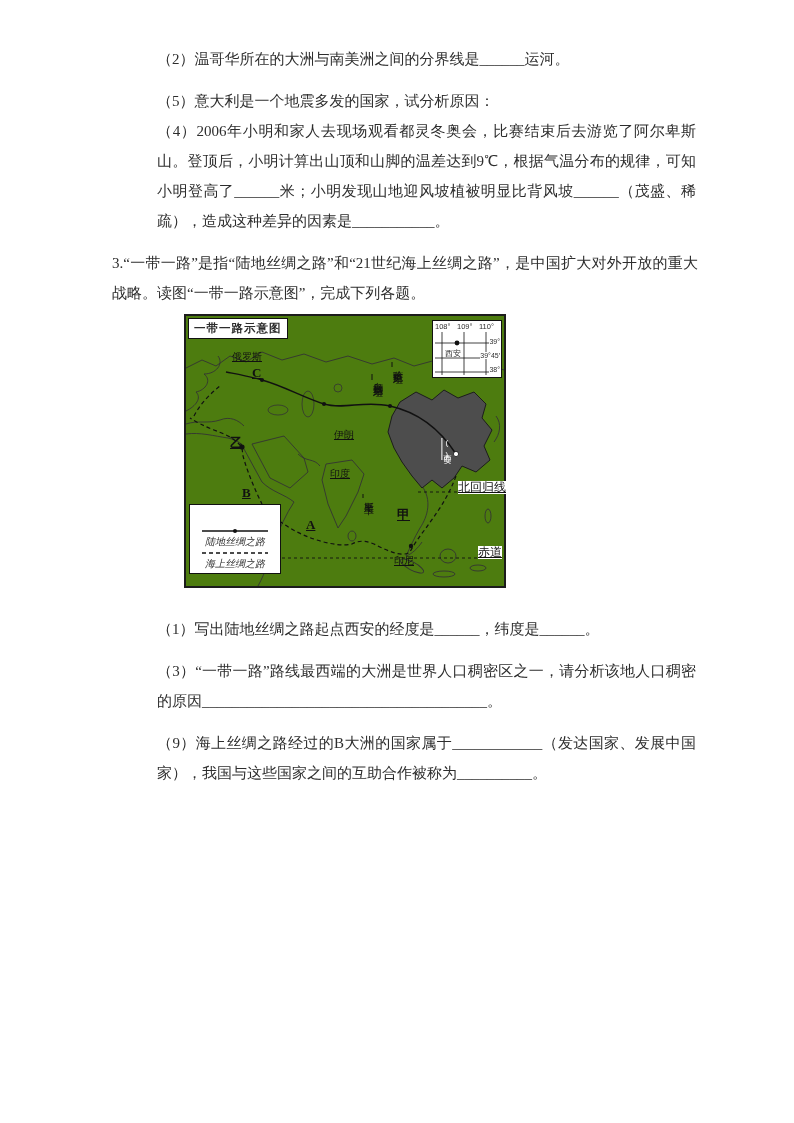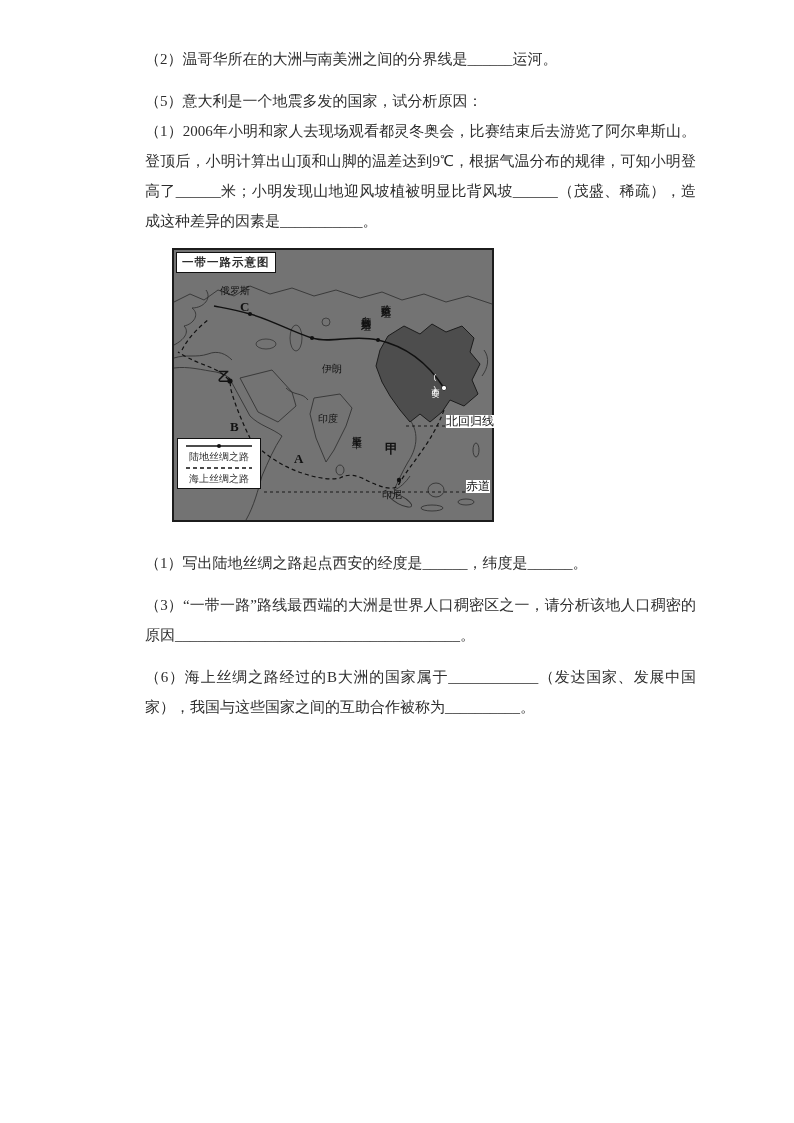--- a/index.html
+++ b/index.html
@@ -1,52 +1,52 @@
 <!DOCTYPE html>
 <html><head>
 <meta charset="utf-8">
 <style>
   * { box-sizing: border-box; }
   html,body { margin:0; padding:0; background:#ffffff; }
   .page {
     position:relative; width:794px; height:1123px; background:#fff;
     font-family:"Liberation Serif", serif; color:#2d2d2d; overflow:hidden;
   }
-  .content { padding-top:44px; }
+  .content { padding-top:44px;margin-left:12px; }
   p.q {
     margin:0 98px 12px 145px; font-size:15px; line-height:30px;
     text-align:justify; word-break:break-all;
   }
   p.q.nogap { margin-bottom:0; }
   p.stem {
     margin:2px 96px 6px 100px; font-size:15px; line-height:30px;
     text-align:justify; word-break:break-all;
   }
 
   
   .map-box {
     position:relative; width:322px; height:274px; margin:4px 0 26px 172px;
-    border:2px solid #1c1c1c; background:#737373;
+    border:2px solid #1c1c1c; background:#4d7c0f;
   }
   .map-box svg.base { position:absolute; left:0; top:0; }
   .map-label {
     position:absolute; font-size:10px; line-height:1.05; color:#111;
-    white-space:nowrap; font-family:"Liberation Sans", sans-serif;
+    white-space:nowrap; font-family:"Liberation Sans", sans-serif;text-decoration:underline;
   }
   .map-label.v { writing-mode:vertical-rl; text-orientation:upright; letter-spacing:1px; }
   .map-label.big { font-size:13px; font-weight:bold; font-family:"Liberation Serif", serif; }
   .map-label.small { font-size:12px; }
   .map-title {
     position:absolute; left:2px; top:2px; border:1.5px solid #111; background:#fff;
     padding:2px 5px; font-size:11.5px; font-weight:bold; letter-spacing:1px;
     font-family:"Liberation Sans", sans-serif;
   }
   .legend {
-    position:absolute; left:3px; top:188px; width:84px; border:1.5px solid #111;
-    background:#fff; padding:2px 3px 3px;
+    position:absolute; left:3px; top:188px; width:92px; border:1.5px solid #111;
+    background:#fff; padding:21px 3px 3px;font-style:italic;
   }
   .legend .sample { display:block; margin:1px auto 0; }
   .legend .lg-label {
     display:block; text-align:center; font-size:10px; line-height:1.3;
     font-family:"Liberation Sans", sans-serif;
   }
   .inset {
     position:absolute; right:2px; top:4px; width:70px; height:58px;
     border:1.5px solid #111; background:#fff;
     font-family:"Liberation Sans", sans-serif;
@@ -56,22 +56,23 @@
   .ins-city { position:absolute; left:12px; top:27px; font-size:8px; }
 </style>
 </head>
 <body>
 
 <div class="page">
   <div class="content">
 
     <p class="q">（2）温哥华所在的大洲与南美洲之间的分界线是______运河。</p>
     <p class="q nogap">（5）意大利是一个地震多发的国家，试分析原因：</p>
-    <p class="q">（1）2006年小明和家人去现场观看都灵冬奥会，比赛结束后去游览了阿尔卑斯山。登顶后，小明计算出山顶和山脚的温差达到9℃，根据气温分布的规律，可知小明登高了______米；小明发现山地迎风坡植被明显比背风坡______（茂盛、稀疏），造成这种差异的因素是___________。</p>
+    <p class="q">（4）2006年小明和家人去现场观看都灵冬奥会，比赛结束后去游览了阿尔卑斯山。登顶后，小明计算出山顶和山脚的温差达到9℃，根据气温分布的规律，可知小明登高了______米；小明发现山地迎风坡植被明显比背风坡______（茂盛、稀疏），造成这种差异的因素是___________。</p>
 
+    <p class="stem">3.“一带一路”是指“陆地丝绸之路”和“21世纪海上丝绸之路”，是中国扩大对外开放的重大战略。读图“一带一路示意图”，完成下列各题。</p>
 
     <div class="map-box">
       <svg class="base" width="318" height="270" viewBox="0 0 318 270">
 
         <path d="M0,52 L16,44 L30,50 L44,40 L60,46 L76,36 L96,44 L118,38 L140,46 L162,40 L186,48 L208,42 L228,50 L250,44 L272,52 L294,46 L318,54" fill="none" stroke="#333" stroke-width="0.9"></path>
 
         <path d="M0,95 C10,90 16,82 10,76 C20,74 26,64 18,58 C30,58 38,48 32,40 M0,108 C12,104 22,108 34,104 C44,100 52,104 58,110" fill="none" stroke="#333" stroke-width="0.9"></path>
 
         <path d="M0,118 C14,116 28,120 42,122 C50,124 56,127 57,131" fill="none" stroke="#333" stroke-width="0.9"></path>
 
@@ -121,21 +122,21 @@
 
       <div class="map-title">一带一路示意图</div>
 
       <div class="map-label" style="left:46px;top:36px">俄罗斯</div>
       <div class="map-label big" style="left:66px;top:50px">C</div>
       <div class="map-label v" style="left:206px;top:46px">哈萨克斯坦</div>
       <div class="map-label v" style="left:186px;top:58px">乌兹别克斯坦</div>
       <div class="map-label" style="left:148px;top:114px">伊朗</div>
       <div class="map-label big" style="left:44px;top:120px">乙</div>
       <div class="map-label big" style="left:56px;top:170px">B</div>
-      <div class="map-label" style="left:144px;top:164px">印度</div>
+      <div class="map-label" style="left:144px;top:153px">印度</div>
       <div class="map-label v" style="left:177px;top:178px">斯里兰卡</div>
       <div class="map-label v" style="left:21px;top:190px">肯尼亚</div>
       <div class="map-label big" style="left:120px;top:202px">A</div>
       <div class="map-label big" style="left:211px;top:192px">甲</div>
       <div class="map-label" style="left:208px;top:240px">印尼</div>
       <div class="map-label small" style="left:272px;top:165px;background:#fff">北回归线</div>
       <div class="map-label small" style="left:292px;top:230px;background:#fff">赤道</div>
       <div class="map-label v" style="left:256px;top:122px;color:#fff;font-size:8px">(西安)</div>
 
       <div class="legend">
@@ -143,20 +144,38 @@
           <line x1="3" y1="4" x2="69" y2="4" stroke="#111" stroke-width="1.5"></line>
           <circle cx="36" cy="4" r="2" fill="#111"></circle>
         </svg>
         <span class="lg-label">陆地丝绸之路</span>
         <svg class="sample" width="72" height="8">
           <line x1="3" y1="4" x2="69" y2="4" stroke="#111" stroke-width="1.3" stroke-dasharray="4 3"></line>
         </svg>
         <span class="lg-label">海上丝绸之路</span>
       </div>
 
+      <div class="inset">
+        <span class="ins-lon" style="left:2px">108°</span>
+        <span class="ins-lon" style="left:24px">109°</span>
+        <span class="ins-lon" style="left:46px">110°</span>
+        <svg width="67" height="55" style="position:absolute;left:0;top:0">
+          <line x1="9" y1="11" x2="9" y2="54" stroke="#111" stroke-width="0.8"></line>
+          <line x1="31" y1="11" x2="31" y2="54" stroke="#111" stroke-width="0.8"></line>
+          <line x1="53" y1="11" x2="53" y2="54" stroke="#111" stroke-width="0.8"></line>
+          <line x1="2" y1="22" x2="60" y2="22" stroke="#111" stroke-width="0.8"></line>
+          <line x1="2" y1="37" x2="60" y2="37" stroke="#111" stroke-width="0.8"></line>
+          <line x1="2" y1="51" x2="60" y2="51" stroke="#111" stroke-width="0.8"></line>
+          <circle cx="24" cy="22" r="2.4" fill="#111"></circle>
+        </svg>
+        <span class="ins-lat" style="top:17px">39°</span>
+        <span class="ins-lat" style="top:31px">39°45′</span>
+        <span class="ins-lat" style="top:45px">38°</span>
+        <span class="ins-city">西安</span>
+      </div>
     </div>
 
     <p class="q">（1）写出陆地丝绸之路起点西安的经度是______，纬度是______。</p>
     <p class="q">（3）“一带一路”路线最西端的大洲是世界人口稠密区之一，请分析该地人口稠密的原因______________________________________。</p>
-    <p class="q">（6）海上丝绸之路经过的B大洲的国家属于____________（发达国家、发展中国家），我国与这些国家之间的互助合作被称为__________。</p>
+    <p class="q">（9）海上丝绸之路经过的B大洲的国家属于____________（发达国家、发展中国家），我国与这些国家之间的互助合作被称为__________。</p>
 
   </div>
 </div>
 
 </body></html>

